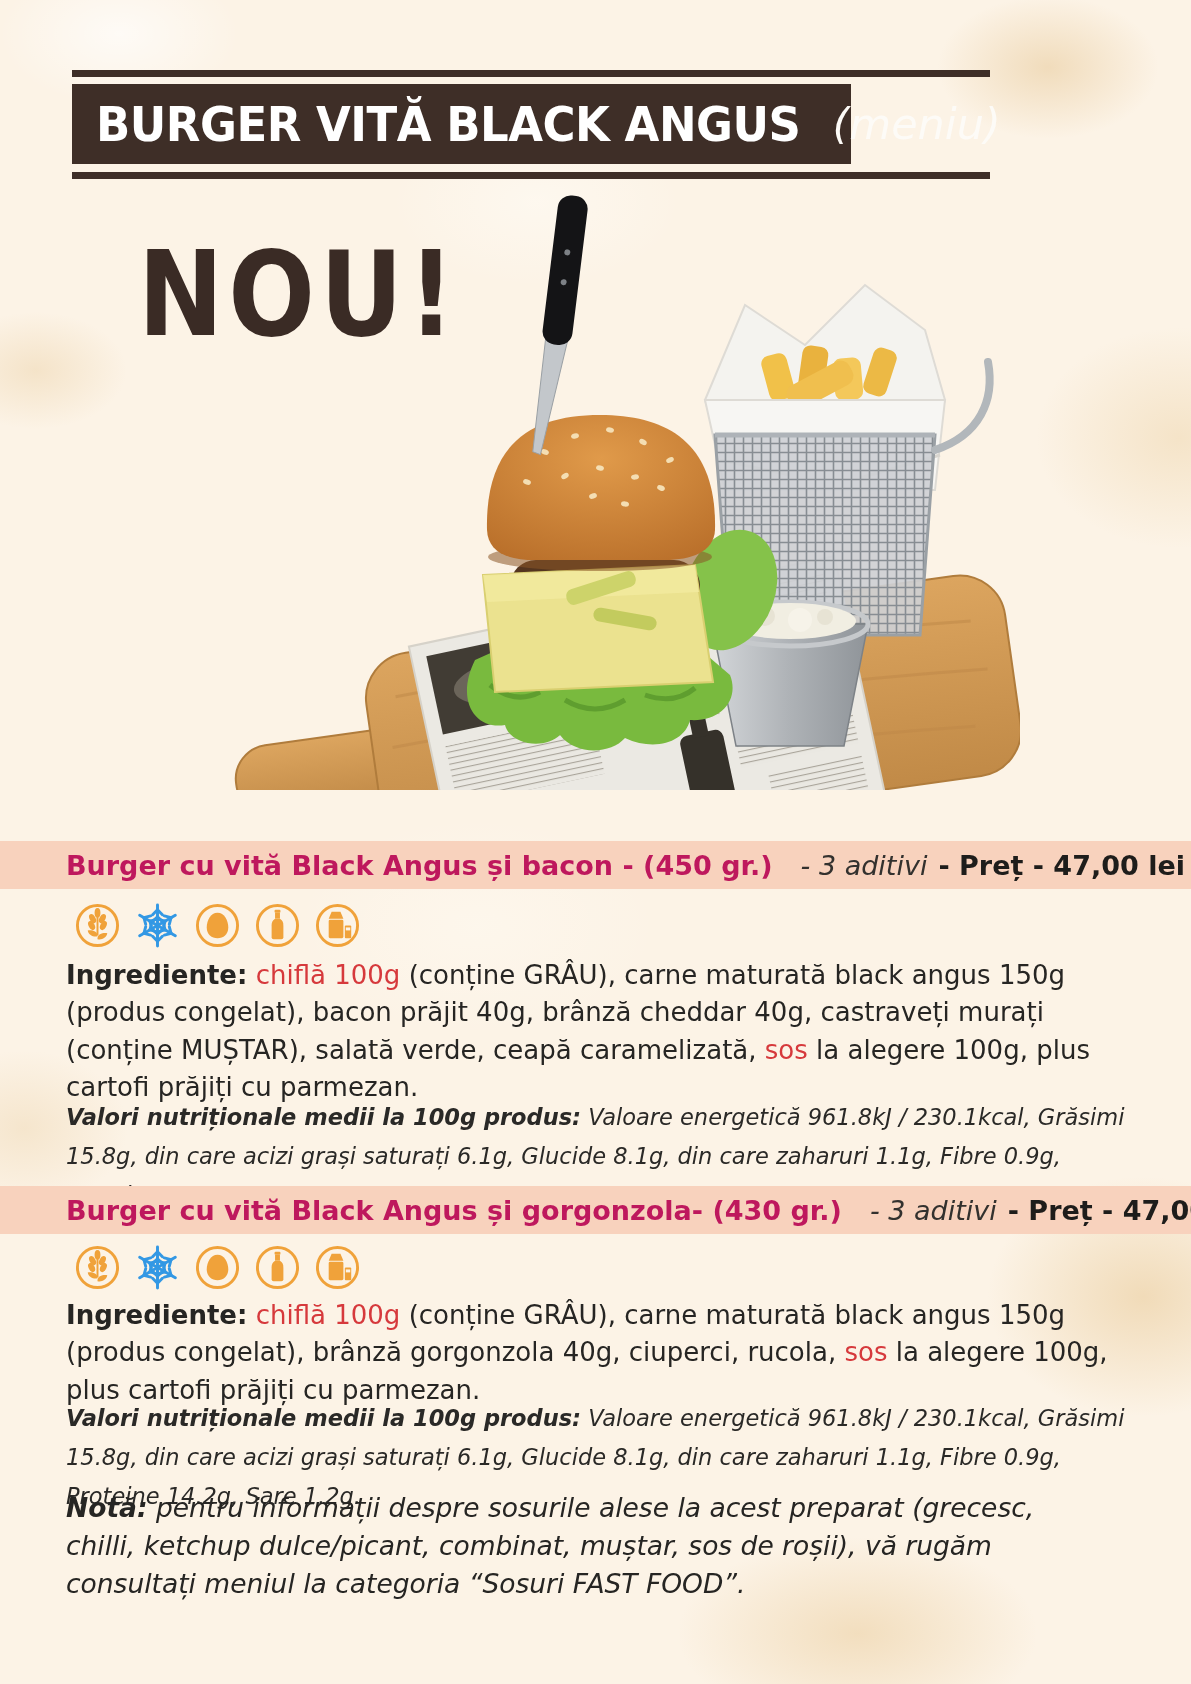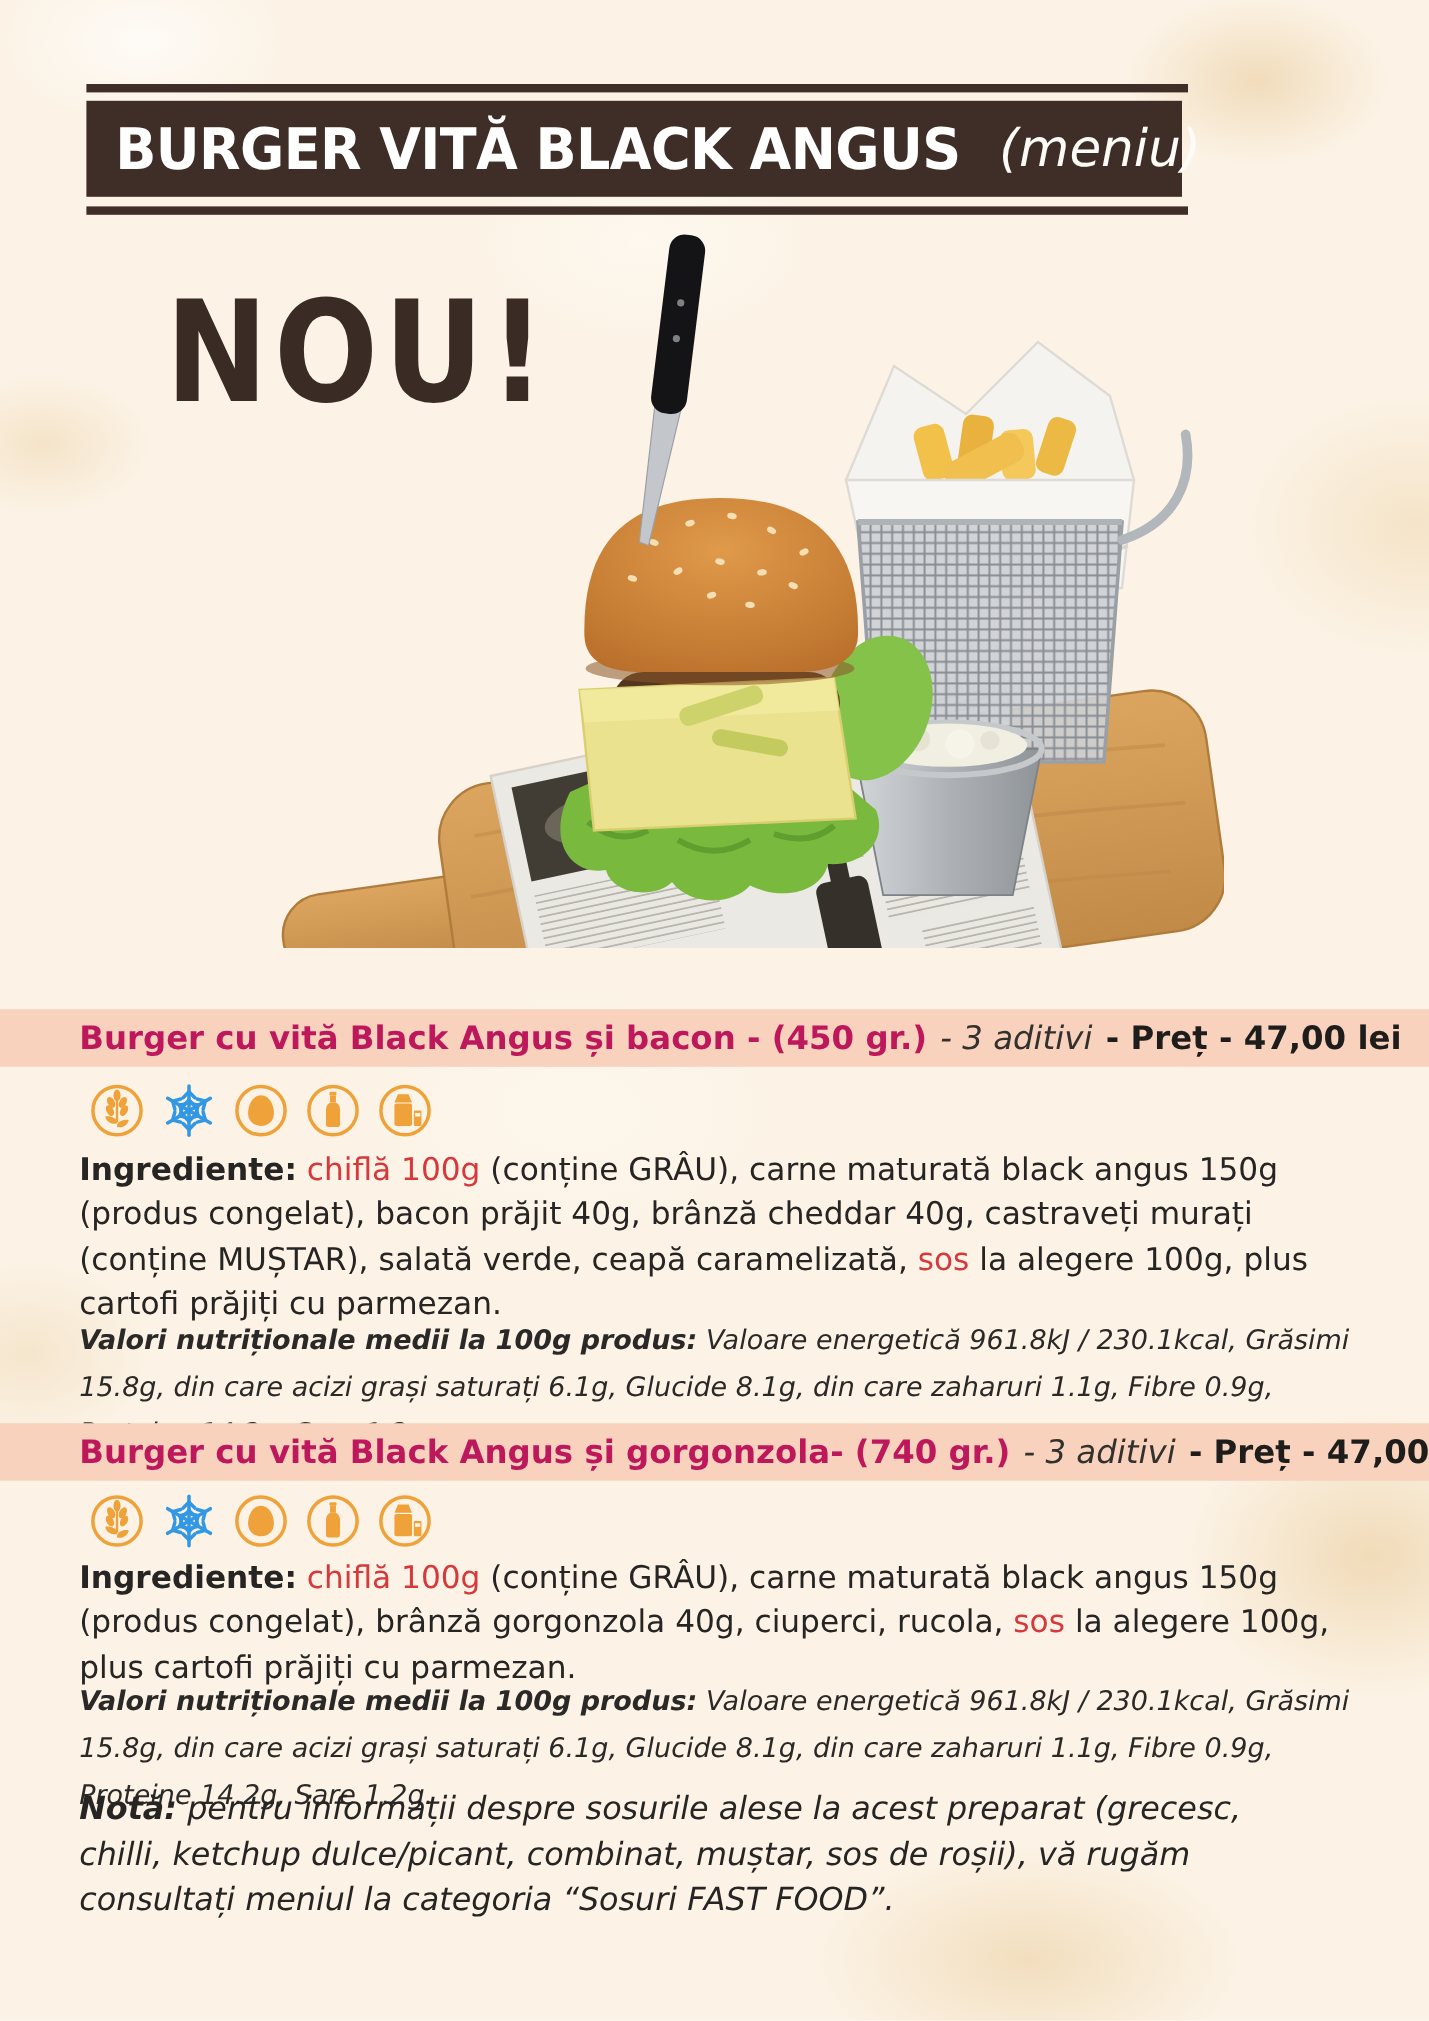--- a/index.html
+++ b/index.html
@@ -16,35 +16,35 @@
       radial-gradient(ellipse 140px 90px  at 3% 22%,  rgba(230,198,146,.35), transparent 65%),
       radial-gradient(ellipse 160px 120px at 2% 67%,  rgba(230,198,146,.30), transparent 65%),
       radial-gradient(ellipse 200px 120px at 10% 2%,  rgba(255,255,255,.65), transparent 60%),
       radial-gradient(ellipse 240px 140px at 45% 12%, rgba(255,252,246,.55), transparent 60%),
       radial-gradient(ellipse 300px 180px at 40% 55%, rgba(255,251,243,.45), transparent 60%);
   }
   .abs{position:absolute;}
   
   .rule{left:72px;width:918px;height:7px;background:#3e2e27;}
   .rule.top{top:70px;} .rule.bottom{top:172px;}
-  .banner{left:72px;top:84px;width:913px;height:80px;background:#3e2e27;
+  .banner{left:72px;top:84px;width:779px;height:80px;background:#3e2e27;
           display:flex;align-items:center;padding-left:24px;box-sizing:border-box;}
   .banner .title{font-size:45px;font-weight:800;color:#ffffff;letter-spacing:-.5px;transform:scaleY(1.06);transform-origin:left center;white-space:nowrap;}
   .banner .suffix{font-size:43px;font-style:italic;font-weight:400;color:#fdfbf7;margin-left:32px;white-space:nowrap;}
   
   .nou{left:138px;top:226px;font-size:102px;font-weight:800;color:#3a2b25;
        letter-spacing:5px;transform:scaleY(1.15);transform-origin:top left;}
   
   .photo{left:140px;top:190px;width:880px;height:600px;}
   
   .bar{left:0;width:1191px;height:48px;background:#f8d2bd;display:flex;align-items:center;
        padding-left:66px;box-sizing:border-box;white-space:nowrap;}
   .bar1{top:841px;} .bar2{top:1186px;}
   .bar .t1{font-weight:700;font-size:27px;color:#be185d;}
-  .bar .t2{font-style:italic;font-weight:400;font-size:27px;color:#33312e;margin-left:11px;}
+  .bar .t2{font-style:italic;font-weight:400;font-size:27px;color:#33312e;margin-left:28px;}
   .bar .t3{font-weight:800;font-size:27px;color:#1e1d1b;margin-left:11px;}
   
   .icons{display:flex;gap:13px;left:74px;}
   .icons1{top:902px;} .icons2{top:1244px;}
   .icons svg{width:47px;height:47px;display:block;}
   
   .ing{left:66px;width:1064px;font-size:26px;line-height:1.44;color:#262523;}
   .ing1{top:957px;} .ing2{top:1297px;}
   .ing .lbl{font-weight:700;}
   .red{color:#d6393c;}
@@ -267,21 +267,21 @@
     <span>(conține GRÂU), carne maturată black angus 150g (produs congelat), bacon prăjit 40g, brânză cheddar 40g, castraveți murați (conține MUȘTAR), salată verde, ceapă caramelizată,</span>
     <span class="red">sos</span>
     <span>la alegere 100g, plus cartofi prăjiți cu parmezan.</span>
   </div>
   <div class="abs nut nut1">
     <span class="lbl">Valori nutriționale medii la 100g produs:</span>
     <span>Valoare energetică 961.8kJ / 230.1kcal, Grăsimi 15.8g, din care acizi grași saturați 6.1g, Glucide 8.1g, din care zaharuri 1.1g, Fibre 0.9g, Proteine 14.2g, Sare 1.2g.</span>
   </div>
 
   <div class="abs bar bar2">
-    <span class="t1">Burger cu vită Black Angus și gorgonzola- (740 gr.)</span>
+    <span class="t1">Burger cu vită Black Angus și gorgonzola- (430 gr.)</span>
     <span class="t2">- 3 aditivi</span>
     <span class="t3">- Preț - 47,00 lei</span>
   </div>
   <div class="abs icons icons2">
     <svg>
         <use href="#ico-wheat"></use>
       </svg>
     <svg>
         <use href="#ico-snow"></use>
       </svg>

